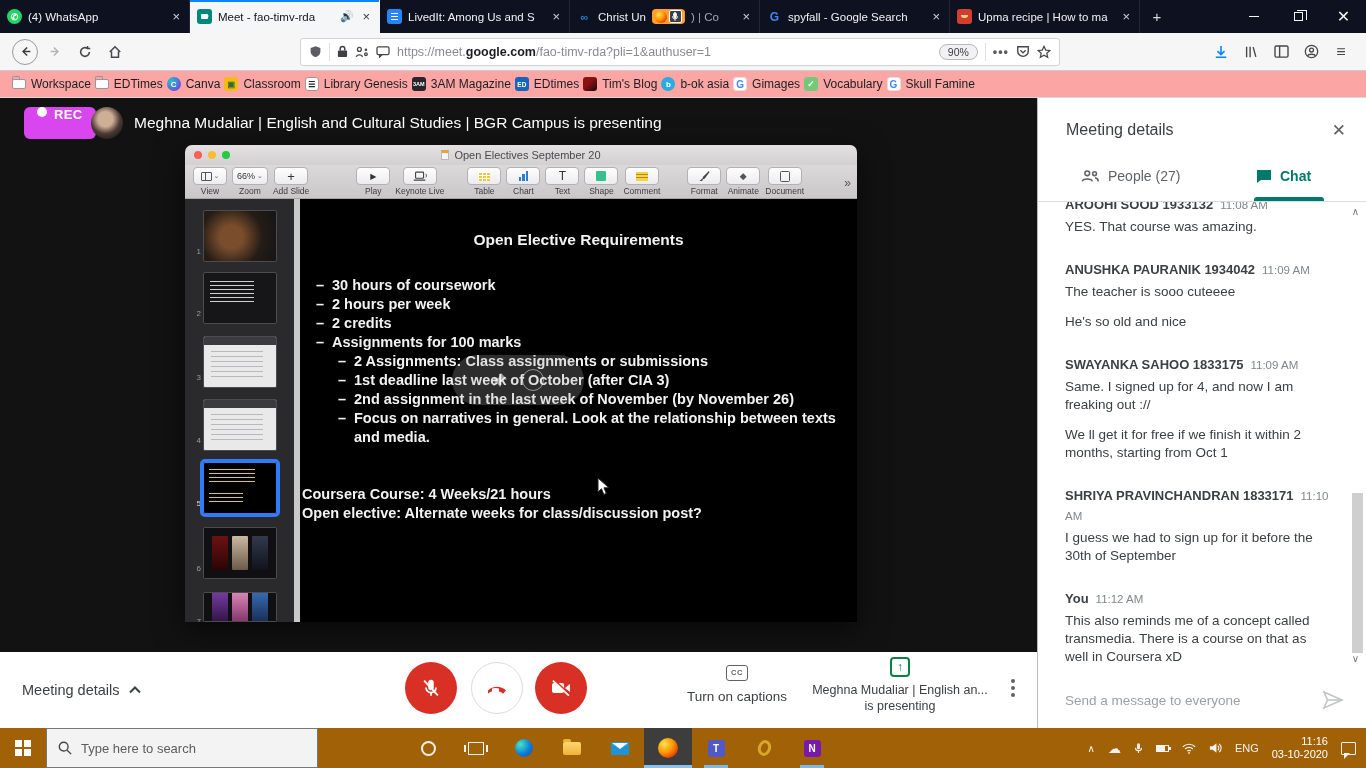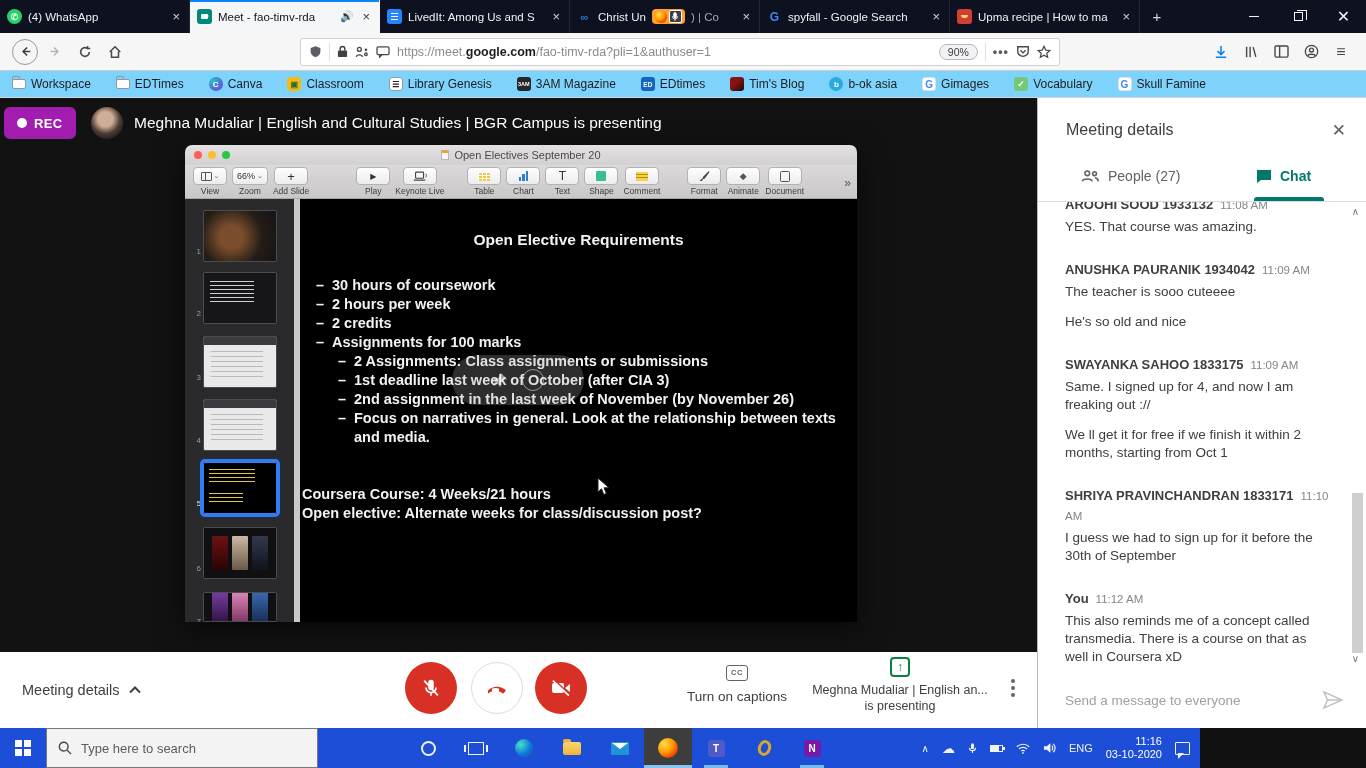--- a/index.html
+++ b/index.html
@@ -45,38 +45,38 @@
   .backring{width:26px;height:26px;border:1px solid #9a9aa0;border-radius:50%;display:flex;align-items:center;justify-content:center}
   .urlbar{margin-left:170px;width:760px;height:28px;background:#fff;border:1px solid #d2d2d6;border-radius:3px;display:flex;align-items:center;padding:0 8px;gap:7px;font-size:12.5px}
   .urlsep{width:1px;height:18px;background:#e0e0e4}
   .urltext{flex:1;white-space:nowrap;overflow:hidden;color:#8a8a90}
   .urltext b{color:#1d1d21;font-weight:bold}
   .zoombadge{border:1px solid #b7b7bb;background:#f2f2f5;border-radius:10px;font-size:10.5px;color:#3c3c40;padding:1px 8px}
   .navright{margin-left:auto;display:flex;align-items:center}
   .blue{color:#0a84ff}
 
   
-  .bmbar{position:absolute;top:71px;left:0;width:1366px;height:27px;background:#7dd3fc;border-bottom:1px solid #d8d8dc;display:flex;align-items:center;gap:25px;padding:0 12px;font-size:12px;color:#1d1d21}
+  .bmbar{position:absolute;top:71px;left:0;width:1366px;height:27px;background:#fca5a5;border-bottom:1px solid #d8d8dc;display:flex;align-items:center;gap:4px;padding:0 12px;font-size:12px;color:#1d1d21}
   .bm{display:flex;align-items:center;gap:5px;white-space:nowrap}
   .bicon{width:14px;height:14px;border-radius:3px;display:flex;align-items:center;justify-content:center;font-size:8px;font-weight:bold;color:#fff;flex:0 0 auto}
   .ic-folder{width:14px;height:10px;border:1.4px solid #96969c;border-radius:2px;position:relative;background:#fdfdfd}
   .ic-folder::before{content:"";position:absolute;top:-4px;left:-1px;width:6px;height:3px;border:1.4px solid #96969c;border-bottom:none;border-radius:2px 2px 0 0}
   .ic-canva{background:radial-gradient(circle at 30% 30%,#23c4cb,#7d2ae8);border-radius:50%}
   .ic-class{background:#f5ba15;color:#2d6b30}
   .ic-libgen{background:#fff;border:1px solid #9a9aa0;color:#222;font-size:8px}
   .ic-3am{background:#26262a;font-size:5.5px;letter-spacing:0}
   .ic-edt{background:#1565c0;font-size:6.5px}
   .ic-tims{background:linear-gradient(135deg,#8c1212 40%,#1a0a0a)}
   .ic-bok{background:#29aae1;border-radius:50%}
   .ic-goog{background:#fff;border:1px solid #e0e0e4;color:#4285f4;font-size:10px}
   .ic-vocab{background:#74c979;color:#fff;font-size:9px}
 
   
   .stage{position:absolute;top:98px;left:0;width:1037px;height:554px;background:#121212}
-  .rec{position:absolute;left:4px;top:9px;height:32px;background:#a21caf;border-radius:6px;display:flex;align-items:center;gap:7px;padding:0 13px;color:#fff;font-weight:bold;font-size:13px;letter-spacing:.4px}
+  .rec{position:absolute;left:24px;top:9px;height:32px;background:#d946ef;border-radius:6px;display:flex;align-items:flex-start;gap:7px;padding:0 13px;color:#fff;font-weight:bold;font-size:13px;letter-spacing:.4px}
   .rec i{width:10px;height:10px;border-radius:50%;background:#fff}
   .pavatar{position:absolute;left:91px;top:9px;width:32px;height:32px;border-radius:50%;background:radial-gradient(circle at 45% 38%,#cfae96 0 28%,#4c3a33 55%,#17181c 85%)}
   .ptitle{position:absolute;left:134px;top:9px;height:32px;display:flex;align-items:center;color:#fff;font-size:15.5px}
 
   
   .kn{position:absolute;left:185px;top:47px;width:672px;height:477px;border-radius:7px 7px 0 0;box-shadow:0 8px 30px rgba(0,0,0,.6);overflow:hidden}
   .kn-titlebar{height:20px;background:linear-gradient(#e3e1e2,#d2d0d1);display:flex;align-items:center;justify-content:center;position:relative;font-size:11px;color:#4a4a4c}
   .lights{position:absolute;left:9px;top:6px;display:flex;gap:6px}
   .lights i{width:8px;height:8px;border-radius:50%}
   .l-r{background:#ff5f57}.l-y{background:#febc2e}.l-g{background:#28c840}
@@ -160,21 +160,21 @@
   .cbtn.white{background:#fff;border:1px solid #dadce0}
   .captions{position:absolute;left:657px;top:9px;width:160px;text-align:center;color:#3c4043}
   .ccicon{display:inline-flex;align-items:center;justify-content:center;width:22px;height:16px;border:1.6px solid #5f6368;border-radius:3px;font-size:7.5px;font-weight:bold;color:#5f6368;letter-spacing:.5px}
   .captions .clbl{display:block;font-size:13.5px;margin-top:8px}
   .presenting{position:absolute;left:805px;top:5px;width:190px;text-align:center;color:#3c4043;font-size:12.5px;line-height:16px}
   .presicon{display:inline-flex;align-items:center;justify-content:center;width:20px;height:20px;border:2px solid #0b8043;border-radius:4px;color:#0b8043;font-size:12px;font-weight:bold;margin-bottom:5px}
   .kebab{position:absolute;left:1011px;top:27px;display:flex;flex-direction:column;gap:3px}
   .kebab i{width:4px;height:4px;border-radius:50%;background:#5f6368}
 
   
-  .taskbar{position:absolute;top:728px;left:0;width:1200px;height:40px;background:#1d4ed8;display:flex;align-items:center;color:#fff}
+  .taskbar{position:absolute;top:728px;left:0;width:1366px;height:40px;background:#a16207;display:flex;align-items:center;color:#fff}
   .startbtn{width:46px;height:40px;display:flex;align-items:center;justify-content:center}
   .winlogo{display:grid;grid-template-columns:7px 7px;grid-template-rows:7px 7px;gap:1.5px}
   .winlogo i{background:#fdfdfd}
   .tsearch{width:272px;height:40px;background:#f3f3f3;border:1px solid #777;display:flex;align-items:center;gap:9px;padding:0 11px;color:#454545;font-size:13px}
   .tsearch input{border:none;outline:none;background:transparent;font-size:13px;color:#454545;width:200px;font-family:"Liberation Sans",sans-serif}
   .tsearch input::placeholder{color:#5c5c5c}
   .tbicons{display:flex;margin-left:86px}
   .tbi{width:48px;height:40px;display:flex;align-items:center;justify-content:center;position:relative}
   .tbi.open::after{content:"";position:absolute;bottom:0;left:12px;right:12px;height:3px;background:#76b9ed}
   .tbi.activewin{background:#3d3d3d}

